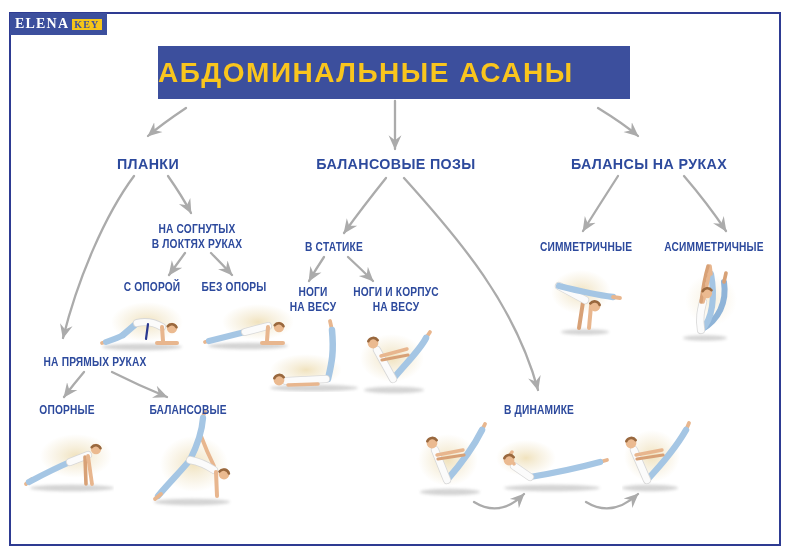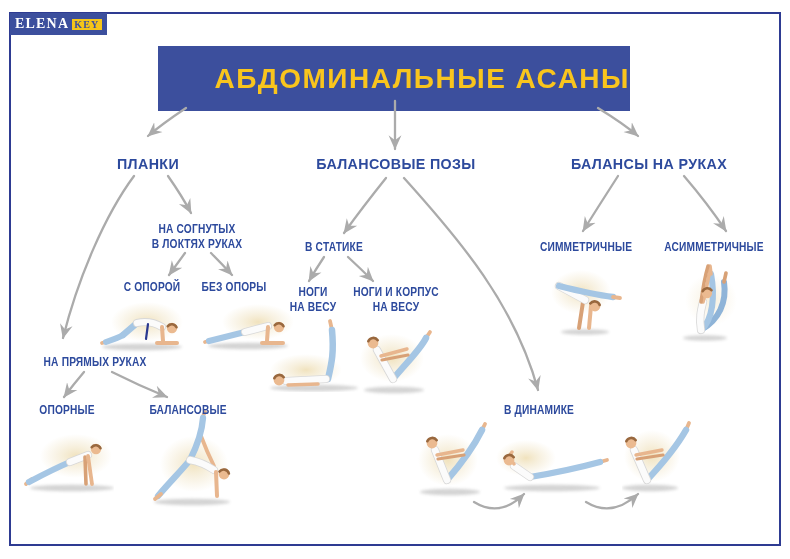--- a/index.html
+++ b/index.html
@@ -1,21 +1,21 @@
 <!DOCTYPE html>
 <html><head>
 <meta charset="utf-8">
 <style>
   html,body{margin:0;padding:0;background:#fff;}
   #page{position:relative;width:790px;height:559px;background:#fff;font-family:"Liberation Sans",sans-serif;overflow:hidden;}
   .frame{position:absolute;left:9px;top:12px;right:9px;bottom:13px;border:2px solid #2E3B92;}
   .logo{position:absolute;left:10px;top:13px;background:#3C4F9D;padding:3px 5px;display:flex;align-items:center;gap:3px;z-index:5;}
   .logo .elena{color:#fff;font-family:"Liberation Serif",serif;font-weight:bold;font-size:14px;letter-spacing:1.2px;}
   .logo .key{background:#F5C518;color:#3C4F9D;font-family:"Liberation Serif",serif;font-weight:bold;font-size:10px;letter-spacing:1.2px;padding:0 2px;}
-  .banner{position:absolute;left:158px;top:46px;width:472px;height:65px;background:#3C4F9D;display:flex;align-items:center;justify-content:flex-end;}
+  .banner{position:absolute;left:158px;top:46px;width:472px;height:53px;background:#3C4F9D;display:flex;align-items:center;justify-content:flex-start;}
   .banner h1{margin:0;color:#F9C51D;font-size:28px;font-weight:bold;letter-spacing:1.5px;}
   .lbl{position:absolute;color:#2D4A9D;font-weight:bold;text-align:center;white-space:nowrap;line-height:1.25;z-index:3;transform-origin:center;}
   .l1{font-size:15px;letter-spacing:.4px;transform:translateX(-50%) scaleX(.95);}
   .l2{font-size:12px;letter-spacing:.2px;transform:translateX(-50%) scaleX(.85);}
   .arrows{position:absolute;left:0;top:0;z-index:1;}
   .pose{position:absolute;z-index:2;}
 </style>
 </head>
 <body>
 

